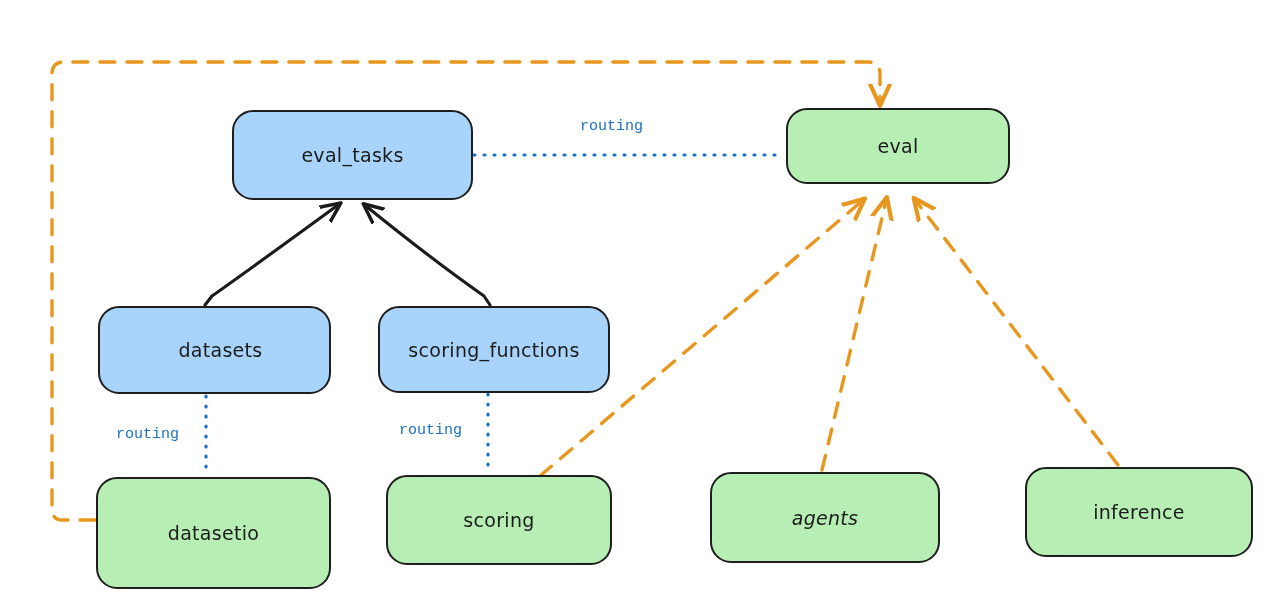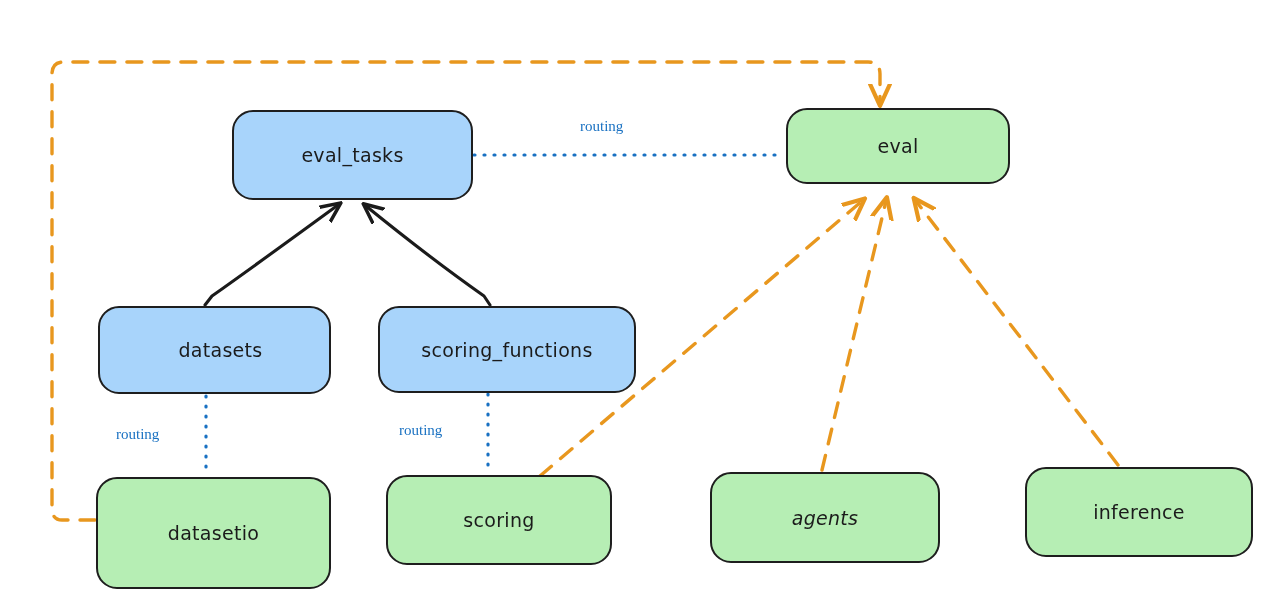--- a/index.html
+++ b/index.html
@@ -40,21 +40,21 @@
     white-space: nowrap;
     pointer-events: none;
   }
   .node.blue  { background: #a8d4fb; }
   .node.green { background: #b6eeb4; }
 
   .edge-label {
     position: absolute;
     font-size: 15px;
     color: #1971c2;
-    font-family: Liberation Serif, serif;
+    font-family: Liberation Mono, monospace;
     white-space: nowrap;
     z-index: 6;
   }
 </style>
 </head>
 <body>
 
 <div id="canvas">
 
   <svg id="edge-layer" viewBox="0 0 1280 596" width="1280" height="596" xmlns="http://www.w3.org/2000/svg">
@@ -96,21 +96,21 @@
   </div>
 
   <div class="node green" style="left:786px; top:108px; width:224px; height:76px;">
     <span class="node-label">eval</span>
   </div>
 
   <div class="node blue" style="left:98px; top:306px; width:233px; height:88px;padding-left:12px;">
     <span class="node-label">datasets</span>
   </div>
 
-  <div class="node blue" style="left:378px; top:306px; width:258px; height:87px;">
+  <div class="node blue" style="left:378px; top:306px; width:232px; height:87px;">
     <span class="node-label">scoring_functions</span>
   </div>
 
   <div class="node green" style="left:96px; top:477px; width:235px; height:112px;">
     <span class="node-label">datasetio</span>
   </div>
 
   <div class="node green" style="left:386px; top:475px; width:226px; height:90px;">
     <span class="node-label">scoring</span>
   </div>

